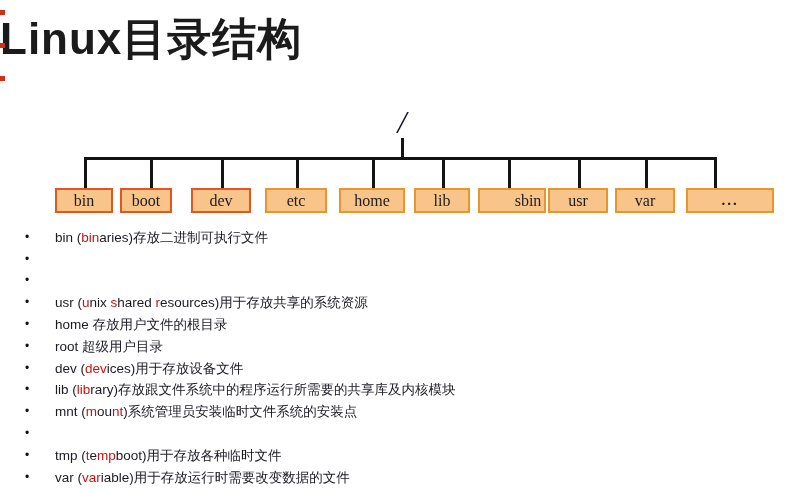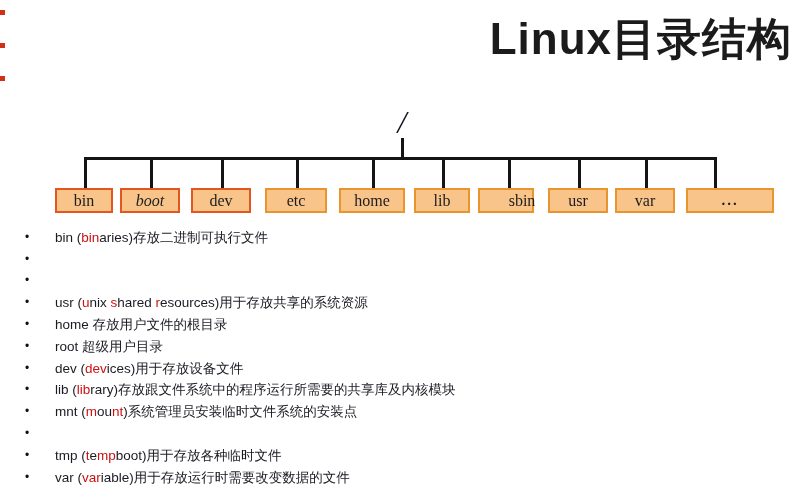--- a/index.html
+++ b/index.html
@@ -3,21 +3,21 @@
 <meta charset="utf-8">
 <style>
   html,body{margin:0;padding:0;}
   body{
     width:792px;height:500px;background:#ffffff;position:relative;overflow:hidden;
     font-family:"Liberation Sans",sans-serif;
     --line:#141414; --box-fill:#F9C489; --box-border:#E8952E; --box-border-warm:#E2571D;
     --red:#CC1111; --text:#1A1A22;
   }
   .title{
-    position:absolute;top:10px;left:0;width:792px;text-align:right;
+    position:absolute;top:10px;left:0;width:792px;text-align:left;
     font-size:44px;font-weight:600;color:#1b1b1b;letter-spacing:1px;
   }
   .root-label{
     position:absolute;left:384px;top:104px;width:36px;text-align:center;
     font-family:"Liberation Serif",serif;font-style:italic;font-size:32px;color:#15151f;
   }
   .vline,.hline{position:absolute;background:var(--line);}
   .node-box{
     position:absolute;top:188px;height:25px;box-sizing:border-box;
     border:2px solid var(--box-border);background:var(--box-fill);
@@ -48,31 +48,31 @@
 <div class="edge-mark" style="top:43px"></div>
 <div class="edge-mark" style="top:76px"></div>
 
 <div id="tree">
   <div class="root-label">/</div>
 <div class="vline" style="left: 401px; top: 138px; width: 3px; height: 19px;"></div>
     <div class="hline" style="left: 84px; top: 157px; width: 633px; height: 3px;"></div>
     <div class="vline" style="left: 84px; top: 157px; width: 3px; height: 31px;"></div>
     <div class="node-box warm" style="left: 55px; width: 58px;">bin</div>
     <div class="vline" style="left: 150px; top: 157px; width: 3px; height: 31px;"></div>
-    <div class="node-box warm" style="left: 120px; width: 60px; font-style: italic;">boot</div>
+    <div class="node-box warm" style="left: 120px; width: 52px;">boot</div>
     <div class="vline" style="left: 221px; top: 157px; width: 3px; height: 31px;"></div>
     <div class="node-box warm" style="left: 191px; width: 60px;">dev</div>
     <div class="vline" style="left: 296px; top: 157px; width: 3px; height: 31px;"></div>
     <div class="node-box" style="left: 265px; width: 62px;">etc</div>
     <div class="vline" style="left: 372px; top: 157px; width: 3px; height: 31px;"></div>
     <div class="node-box" style="left: 339px; width: 66px; text-align: right;">home</div>
     <div class="vline" style="left: 442px; top: 157px; width: 3px; height: 31px;"></div>
     <div class="node-box" style="left: 414px; width: 56px;">lib</div>
     <div class="vline" style="left: 508px; top: 157px; width: 3px; height: 31px;"></div>
-    <div class="node-box" style="left: 478px; width: 56px; padding-left: 32px;">sbin</div>
+    <div class="node-box" style="left: 478px; width: 68px; padding-left: 32px;">sbin</div>
     <div class="vline" style="left: 578px; top: 157px; width: 3px; height: 31px;"></div>
     <div class="node-box" style="left: 548px; width: 60px;">usr</div>
     <div class="vline" style="left: 645px; top: 157px; width: 3px; height: 31px;"></div>
     <div class="node-box" style="left: 615px; width: 60px;">var</div>
     <div class="vline" style="left: 714px; top: 157px; width: 3px; height: 31px;"></div>
     <div class="node-box ellipsis-box" style="left: 686px; width: 88px;">...</div>
   </div>
 
 <div class="legend" id="legend">
     <div class="legend-row">

